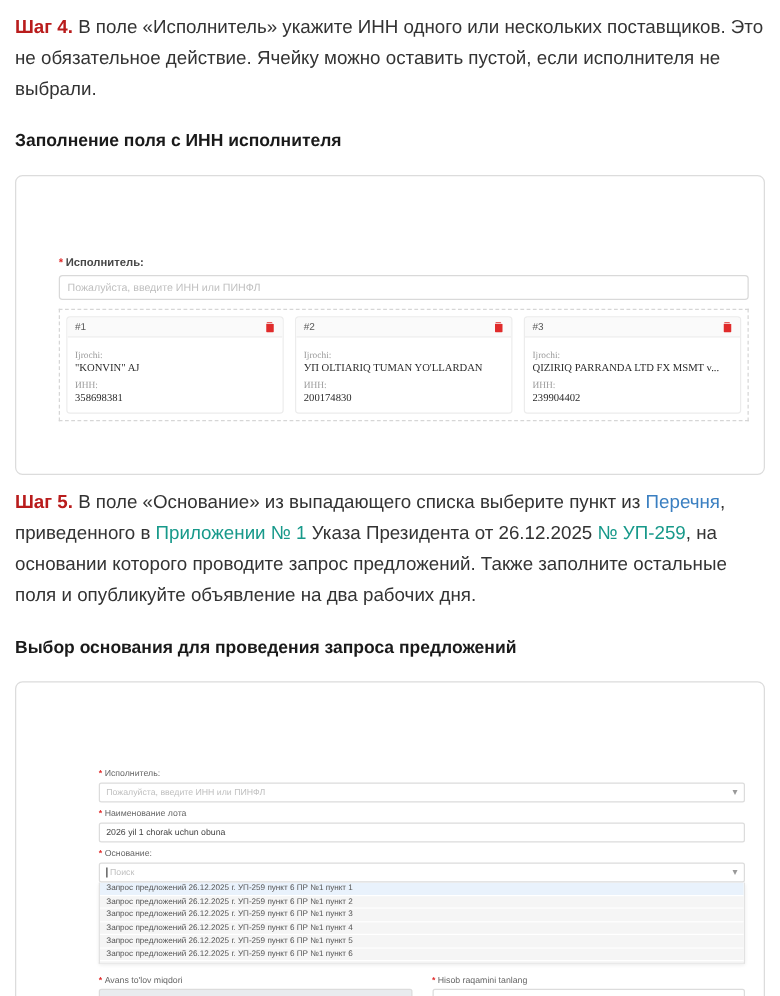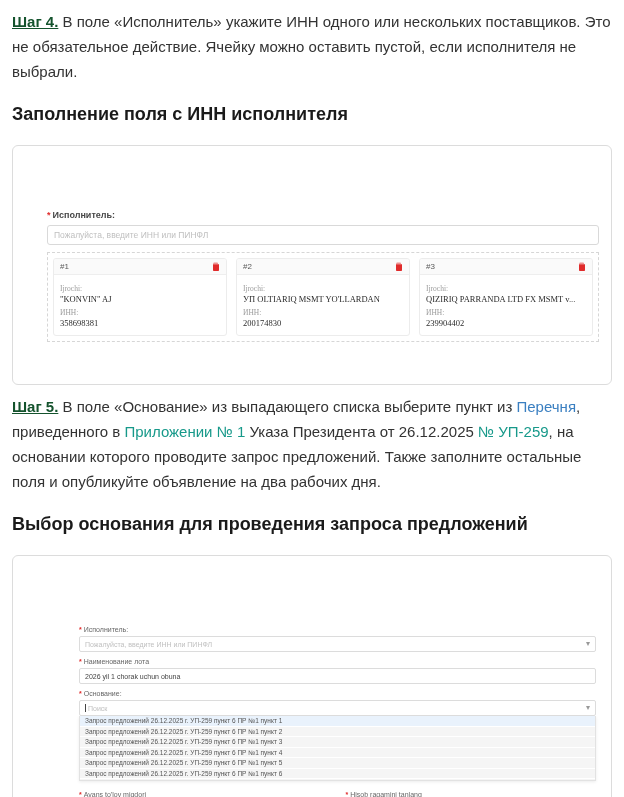--- a/index.html
+++ b/index.html
@@ -1,23 +1,23 @@
 <!DOCTYPE html>
 <html><head>
 <meta charset="utf-8">
 <style>
   html,body{margin:0;padding:0;background:#fff;}
   body{width:624px;font-family:"Liberation Sans",sans-serif;color:#333;}
   .page{padding:6px 12px 10px;}
   p.step{font-size:15px;line-height:1.65;margin:4px 0 16px;max-width:600px;}
-  p.step b{color:#14532d;text-decoration:underline;}
+  p.step b{color:#b91c1c;}
   a.lnk{text-decoration:none;cursor:pointer;margin-top:16px;}
   a.lnk-blue{color:#3a7fc1;}
   a.lnk-teal{color:#17998a;}
-  h3.sub{font-size:18px;font-weight:bold;color:#1a1a1a;margin:20px 0 0;}
+  h3.sub{font-size:14px;font-weight:bold;color:#1a1a1a;margin:20px 0 0;}
 
   
   .shot{border:1px solid #dcdcdc;border-radius:6px;background:#fff;position:relative;overflow:hidden;}
   .shot1{height:238px;margin:20px 0 10px;}
   .shot2{height:312px;margin:20px 0 0;}
 
   
   .s1-inner{position:absolute;left:34px;top:64px;right:12px;}
   .s1-label{font-size:9px;font-weight:600;color:#474747;margin-bottom:5px;}
   .req{color:#e02b2b;margin-right:2px;font-weight:700;}
@@ -80,21 +80,21 @@
 
         <div class="card">
           <div class="card-head">
             <span class="card-num">#2</span>
             <svg class="trash" viewBox="0 0 10 12">
                 <path fill="#e02b2b" d="M1 3h8v8a1 1 0 0 1-1 1H2a1 1 0 0 1-1-1V3zm2-2h4l1 1H1l1-1z"></path>
               </svg>
           </div>
           <div class="card-body">
             <div class="kv-label">Ijrochi:</div>
-            <div class="kv-value">УП OLTIARIQ MSMT YO'LLARDAN</div>
+            <div class="kv-value">УП OLTIARIQ TUMAN YO'LLARDAN</div>
             <div class="kv-label">ИНН:</div>
             <div class="kv-value">200174830</div>
           </div>
         </div>
 
         <div class="card">
           <div class="card-head">
             <span class="card-num">#3</span>
             <svg class="trash" viewBox="0 0 10 12">
                 <path fill="#e02b2b" d="M1 3h8v8a1 1 0 0 1-1 1H2a1 1 0 0 1-1-1V3zm2-2h4l1 1H1l1-1z"></path>

